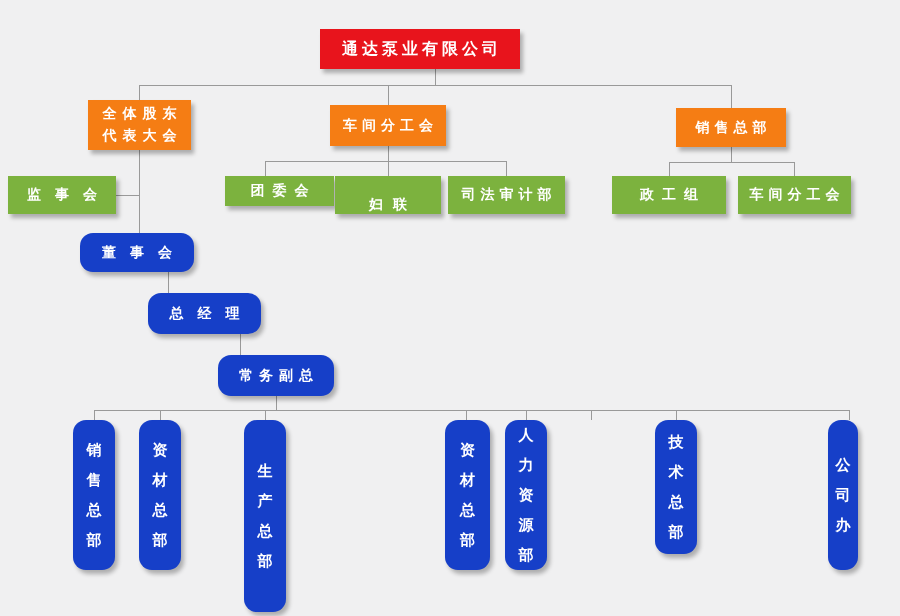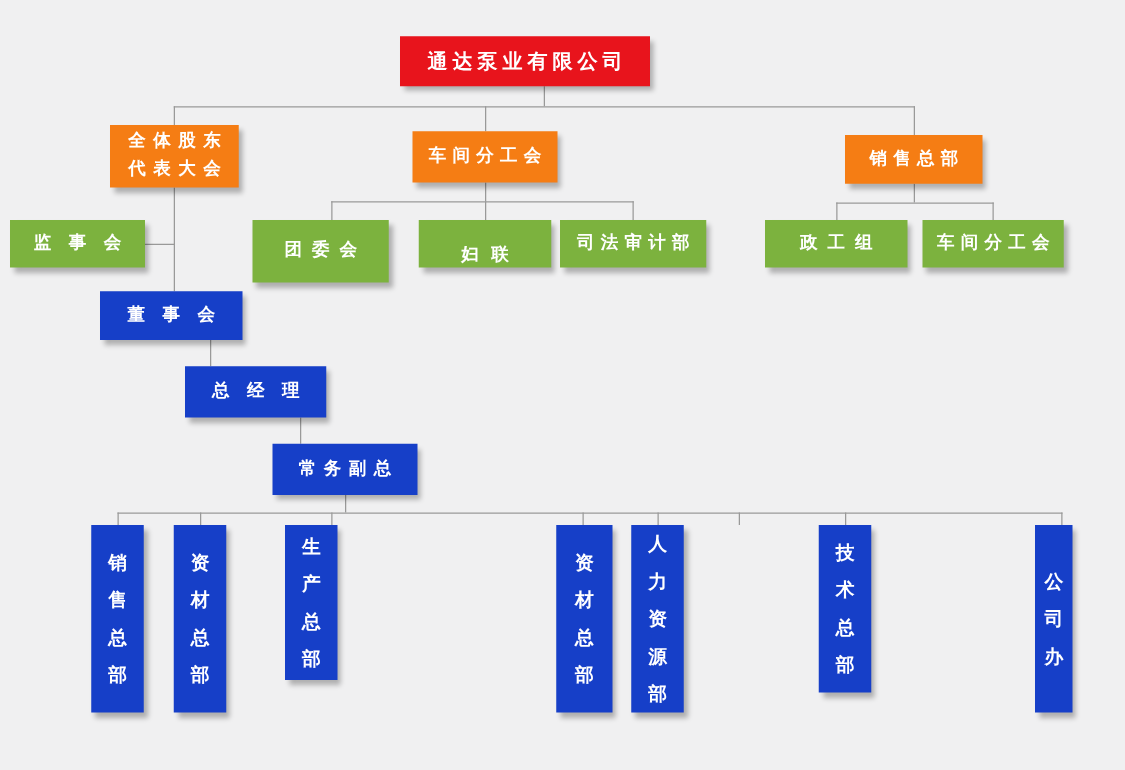--- a/index.html
+++ b/index.html
@@ -23,21 +23,21 @@
     color: #ffffff;
     font-weight: bold;
     font-size: 14px;
     text-align: center;
     box-shadow: 3px 4px 4px rgba(0,0,0,0.28);
     box-sizing: border-box;
   }
   .red    { background: var(--c-company_box,    #e8141c); font-size: 16px; }
   .orange { background: var(--c-governance_box, #f57d14); }
   .green  { background: var(--c-committee_box,  #7cb23e); }
-  .blue   { background: var(--c-management_box, #163fc8); }
+  .blue   { background: var(--c-management_box, #163fc8); border-radius: 13px; }
   .lbl { white-space: pre-line; line-height: 1.55; }
   
   .sp4  { letter-spacing: 4px;  margin-right: -4px;  }
   .sp5  { letter-spacing: 5px;  margin-right: -5px;  }
   .sp6  { letter-spacing: 6px;  margin-right: -6px;  }
   .sp8  { letter-spacing: 8px;  margin-right: -8px;  }
   .sp10 { letter-spacing: 10px; margin-right: -10px; margin-top: 20px; }
   .sp14 { letter-spacing: 14px; margin-right: -14px; text-align: right; }
   
   .vlbl {
@@ -103,21 +103,21 @@
   <div class="node orange" style="left:330px;top:105px;width:116px;height:41px">
     <span class="lbl sp5">车间分工会</span>
   </div>
   <div class="node orange" style="left:676px;top:108px;width:110px;height:39px">
     <span class="lbl sp5">销售总部</span>
   </div>
 
   <div class="node green" style="left:8px;top:176px;width:108px;height:38px">
     <span class="lbl sp14">监事会</span>
   </div>
-  <div class="node green" style="left:202px;top:176px;width:109px;height:50px">
+  <div class="node green" style="left:225px;top:176px;width:109px;height:30px">
     <span class="lbl sp8">团委会</span>
   </div>
   <div class="node green" style="left:335px;top:176px;width:106px;height:38px">
     <span class="lbl sp10">妇联</span>
   </div>
   <div class="node green" style="left:448px;top:176px;width:117px;height:38px">
     <span class="lbl sp5">司法审计部</span>
   </div>
   <div class="node green" style="left:612px;top:176px;width:114px;height:38px">
     <span class="lbl sp8">政工组</span>
@@ -135,21 +135,21 @@
   <div class="node blue" style="left:218px;top:355px;width:116px;height:41px">
     <span class="lbl sp6">常务副总</span>
   </div>
 
   <div class="node blue" style="left:73px;top:420px;width:42px;height:150px">
     <span class="vlbl">销售总部</span>
   </div>
   <div class="node blue" style="left:139px;top:420px;width:42px;height:150px">
     <span class="vlbl">资材总部</span>
   </div>
-  <div class="node blue" style="left:228px;top:420px;width:42px;height:124px">
+  <div class="node blue" style="left:244px;top:420px;width:42px;height:192px">
     <span class="vlbl">生产总部</span>
   </div>
   <div class="node blue" style="left:445px;top:420px;width:45px;height:150px">
     <span class="vlbl">资材总部</span>
   </div>
   <div class="node blue" style="left:505px;top:420px;width:42px;height:150px">
     <span class="vlbl">人力资源部</span>
   </div>
   <div class="node blue" style="left:655px;top:420px;width:42px;height:134px">
     <span class="vlbl">技术总部</span>

